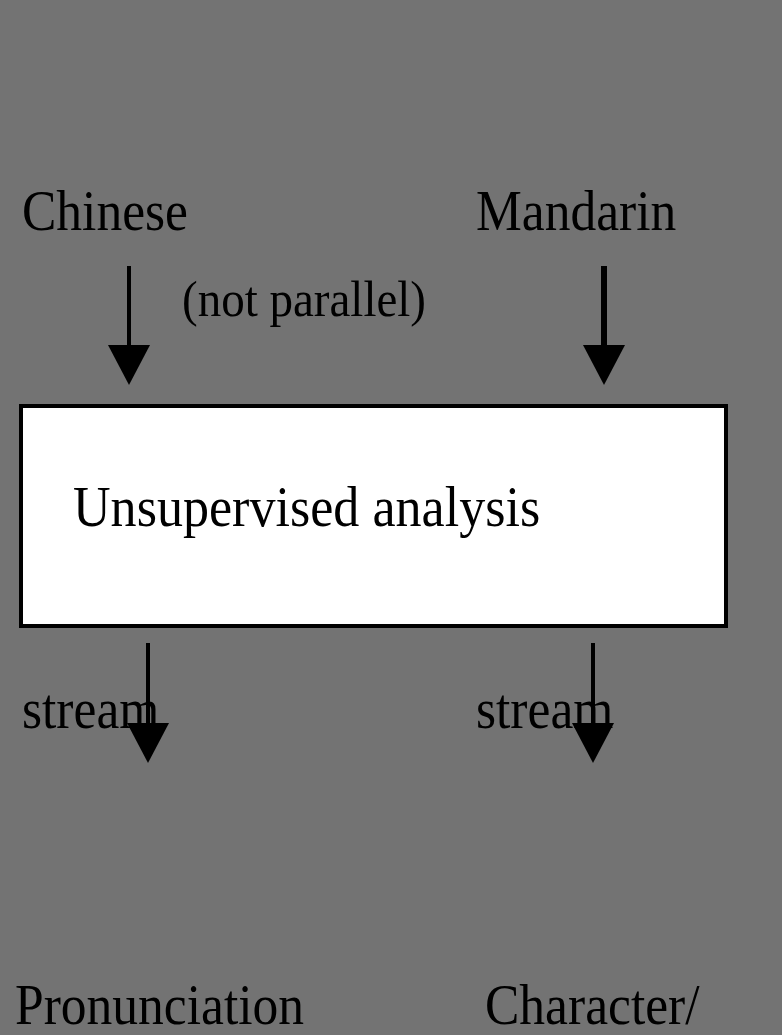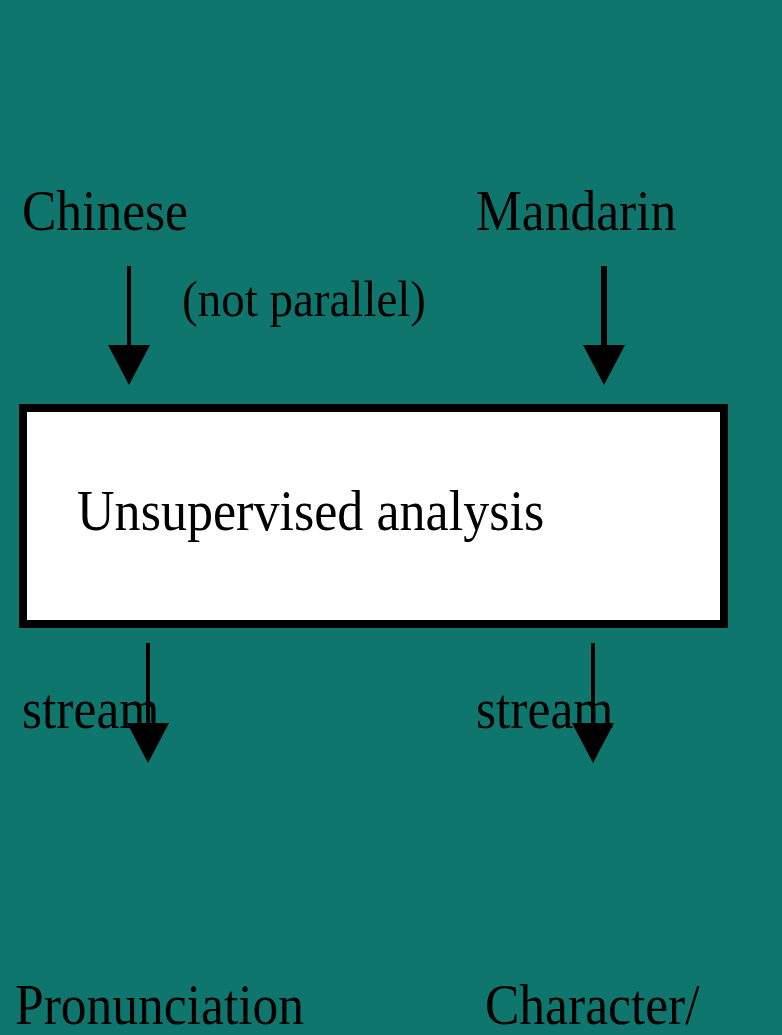--- a/index.html
+++ b/index.html
@@ -4,21 +4,21 @@
 <style>
   html, body {
     margin: 0;
     padding: 0;
     background: #ffffff;
   }
   #page {
     position: relative;
     width: 782px;
     height: 1035px;
-    background: #0f766e;
+    background: #737373;
     overflow: hidden;
     font-family: "Liberation Serif", "DejaVu Serif", serif;
     color: #000000;
   }
 
   
   .textblock {
     position: absolute;
     font-size: 56px;
     line-height: 83px;
@@ -48,21 +48,21 @@
   }
 
   
   #process-box {
     position: absolute;
     left: 19px;
     top: 404px;
     width: 709px;
     height: 224px;
     box-sizing: border-box;
-    border: 8px solid #000000;
+    border: 4px solid #000000;
     background: #ffffff;
   }
   #process-box-label {
     position: absolute;
     left: 50px;
     top: 66px;
     font-size: 56px;
     line-height: 66px;
     white-space: pre;
     transform: scaleX(0.93);

